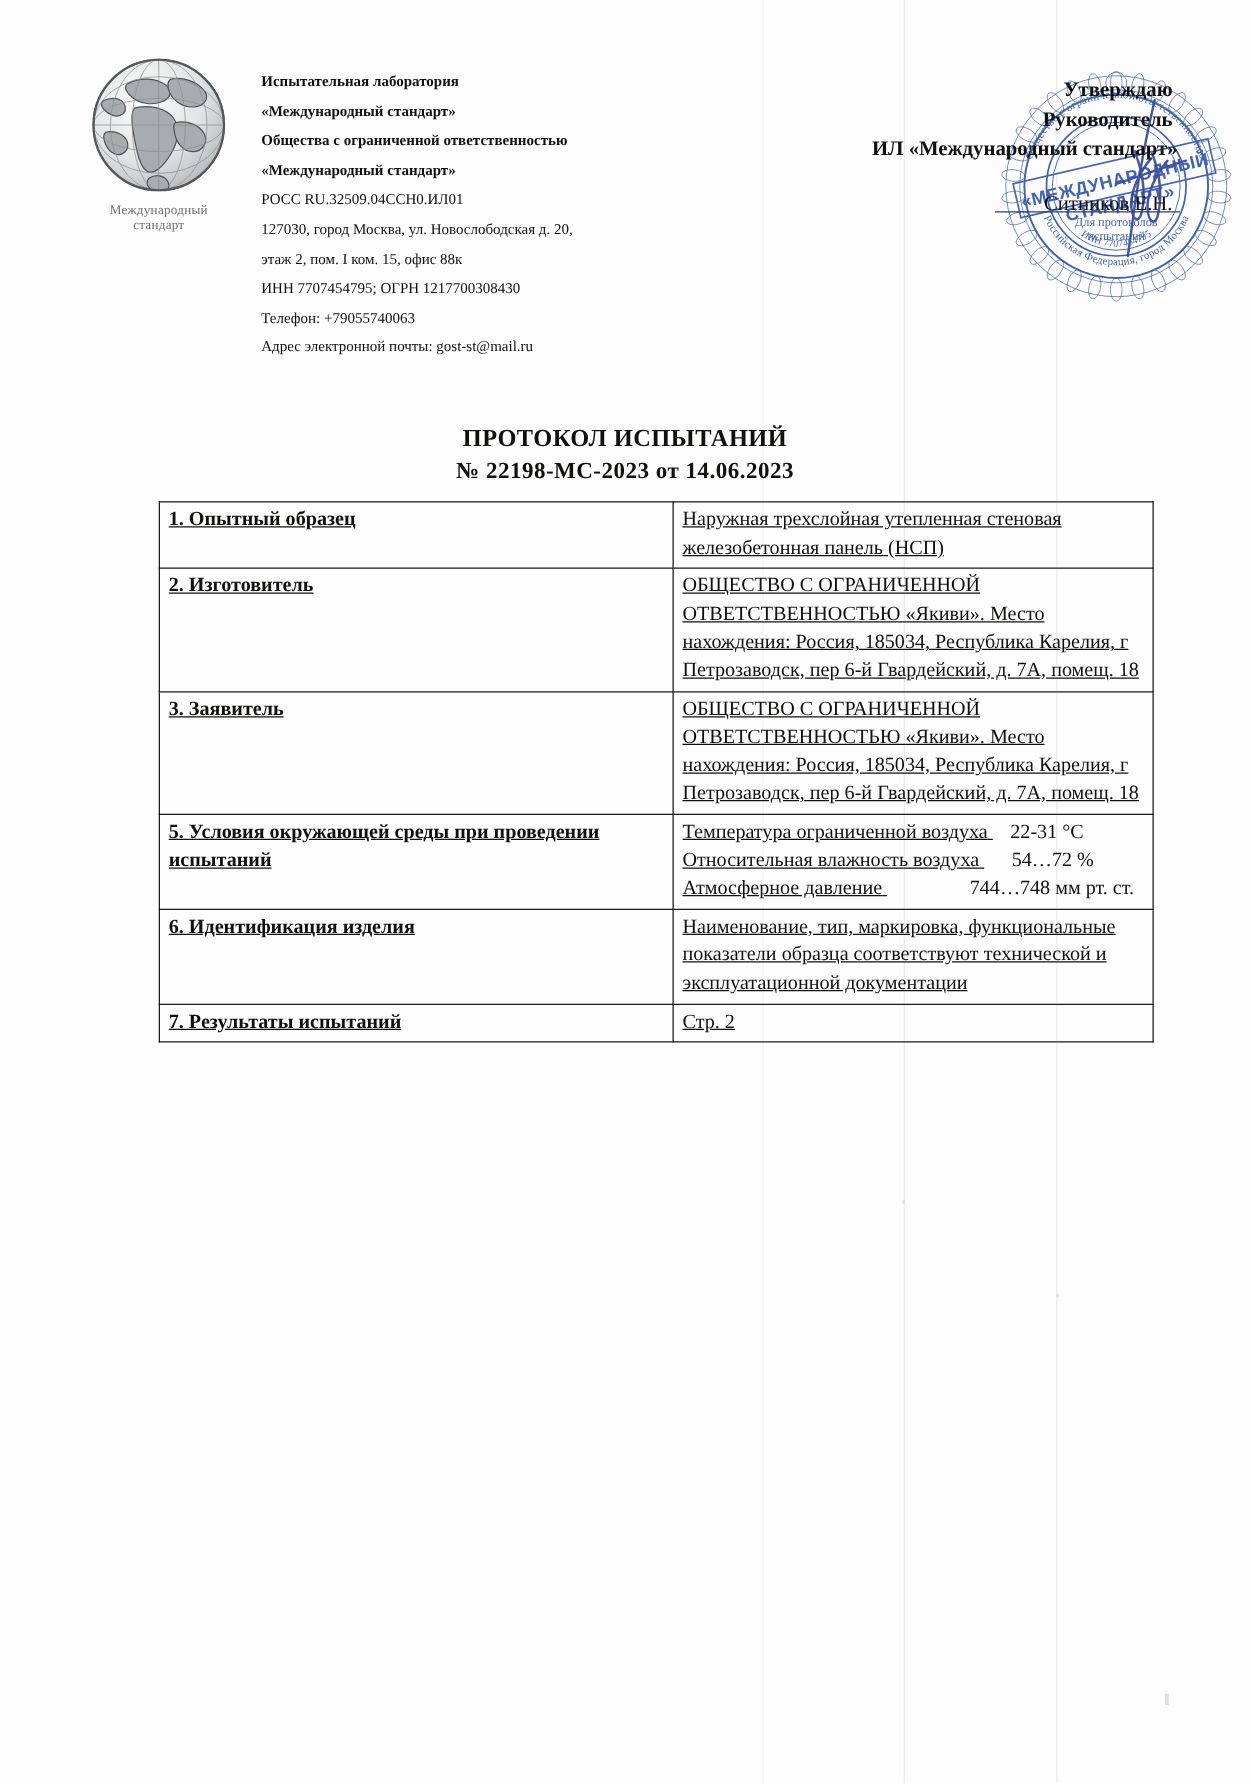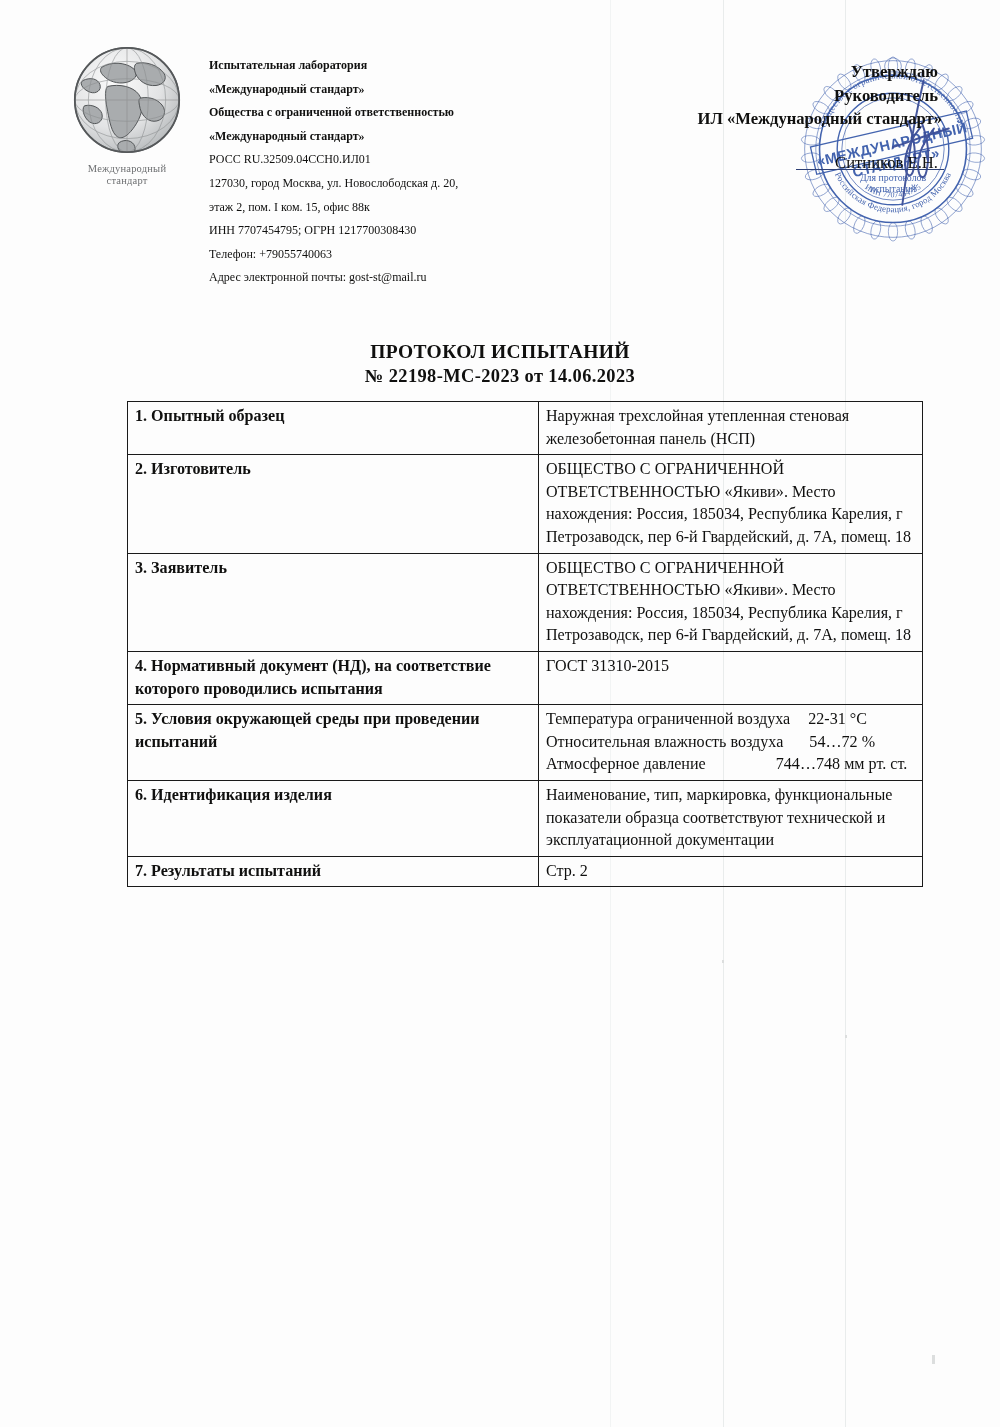--- a/index.html
+++ b/index.html
@@ -137,20 +137,21 @@
     display: block;
     font-size: 18.4px;
   }
 
   
   .tbl-wrap {
     position: absolute;
     left: 127px;
     top: 401px;
     width: 765px;
+    text-decoration: underline;
   }
   table.protocol {
     width: 765px;
     border-collapse: collapse;
     table-layout: fixed;
   }
   table.protocol td {
     border: 1.4px solid #1a1a1a;
     vertical-align: top;
     padding: 3px 7px 4px 7px;
@@ -353,24 +354,20 @@
         </tr>
         <tr>
           <td class="lbl">2. Изготовитель</td>
           <td class="val">ОБЩЕСТВО С ОГРАНИЧЕННОЙ ОТВЕТСТВЕННОСТЬЮ «Якиви». Место нахождения: Россия, 185034, Республика Карелия, г Петрозаводск, пер 6-й Гвардейский, д. 7А, помещ. 18</td>
         </tr>
         <tr>
           <td class="lbl">3. Заявитель</td>
           <td class="val">ОБЩЕСТВО С ОГРАНИЧЕННОЙ ОТВЕТСТВЕННОСТЬЮ «Якиви». Место нахождения: Россия, 185034, Республика Карелия, г Петрозаводск, пер 6-й Гвардейский, д. 7А, помещ. 18</td>
         </tr>
         <tr>
-          <td class="lbl">4. Нормативный документ (НД), на соответствие которого проводились испытания</td>
-          <td class="val">ГОСТ 31310-2015</td>
-        </tr>
-        <tr>
           <td class="lbl">5. Условия окружающей среды при проведении испытаний</td>
           <td class="val">
             <span class="cond-line c1">
               <span>Температура ограниченной воздуха</span>
               <span class="cv">22-31 °С</span>
             </span>
             <span class="cond-line c2">
               <span>Относительная влажность воздуха</span>
               <span class="cv">54…72 %</span>
             </span>

